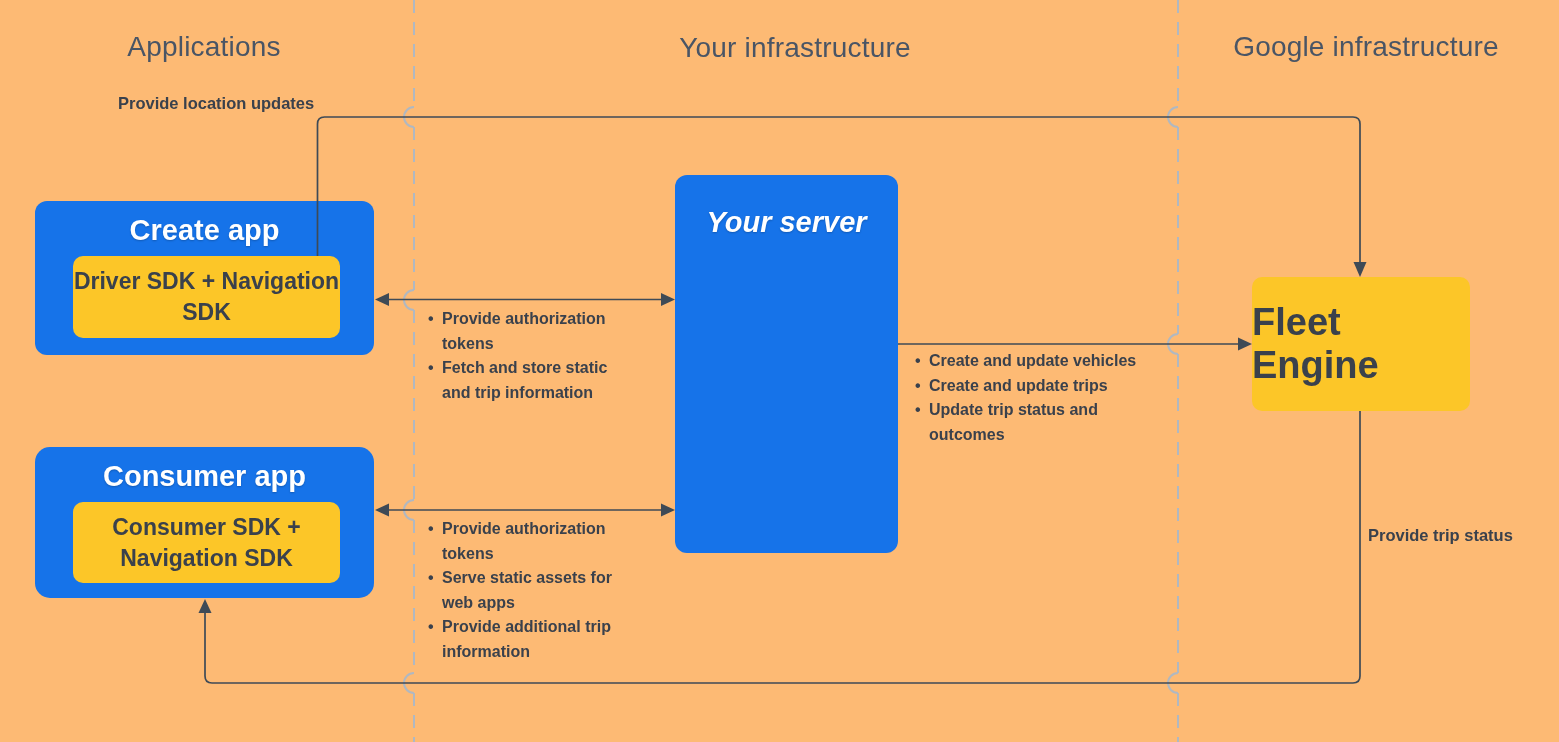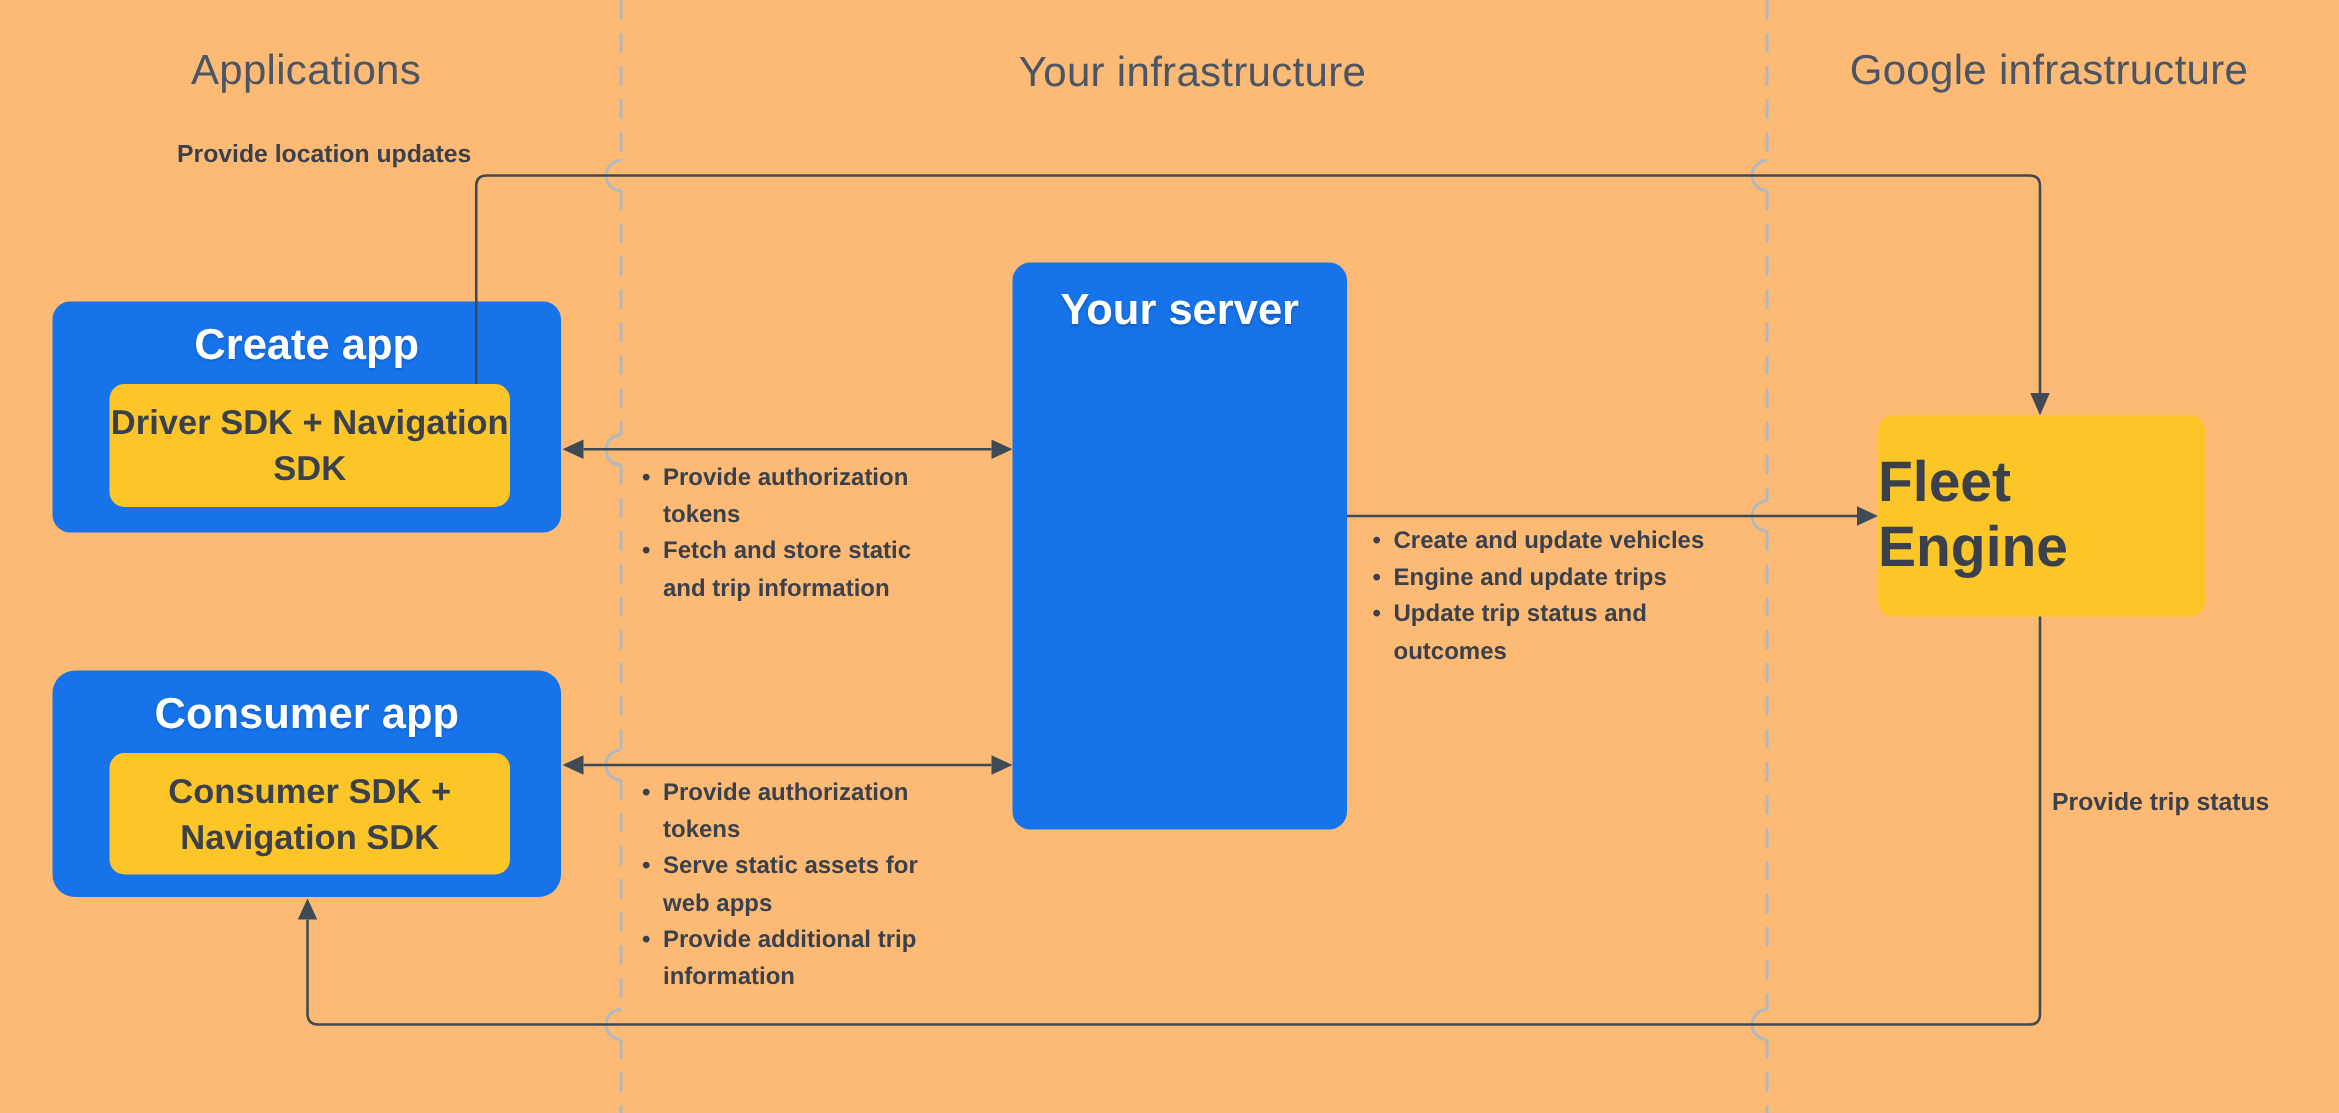--- a/index.html
+++ b/index.html
@@ -39,21 +39,21 @@
   .node-driver .node-title{padding-top:13px;}
   .node-consumer{left:35px;top:447px;width:339px;height:151px;border-radius:15px;}
   .node-consumer .node-title{padding-top:13px;}
   .sdk-box{
     position:absolute;left:38px;display:flex;align-items:center;justify-content:center;
     text-align:center;font-weight:700;font-size:23px;color:var(--ink-dark);line-height:31px;
   }
   .sdk-driver{top:55px;width:267px;height:82px;}
   .sdk-consumer{top:55px;width:267px;height:81px;}
   .node-server{left:675px;top:175px;width:223px;height:378px;}
-  .node-server .node-title{padding-top:16px;}
+  .node-server .node-title{padding-top:31px;font-style:italic;}
   .node-fleet{
     left:1252px;top:277px;width:218px;height:134px;
     display:flex;align-items:center;justify-content:center;
     font-weight:700;font-size:38px;color:var(--ink-dark);
   }
 
   .edge-label{
     position:absolute;font-weight:700;font-size:16.5px;color:var(--ink-dark);
     white-space:nowrap;z-index:2;
   }
@@ -110,21 +110,21 @@
   </ul>
 
   <ul class="note-list list-consumer-server">
     <li>Provide authorization tokens</li>
     <li>Serve static assets for web apps</li>
     <li>Provide additional trip information</li>
   </ul>
 
   <ul class="note-list list-server-fleet">
     <li>Create and update vehicles</li>
-    <li>Engine and update trips</li>
+    <li>Create and update trips</li>
     <li>Update trip status and outcomes</li>
   </ul>
 
   <svg class="svg-layer" viewBox="0 0 1559 742" xmlns="http://www.w3.org/2000/svg">
 
     <g>
       <path class="dashed-line" d="M414 0 V107"></path>
       <path class="hop-arc" d="M414 107 A10 10 0 0 0 414 127"></path>
       <path class="dashed-line" d="M414 127 V290"></path>
       <path class="hop-arc" d="M414 290 A10 10 0 0 0 414 310"></path>

